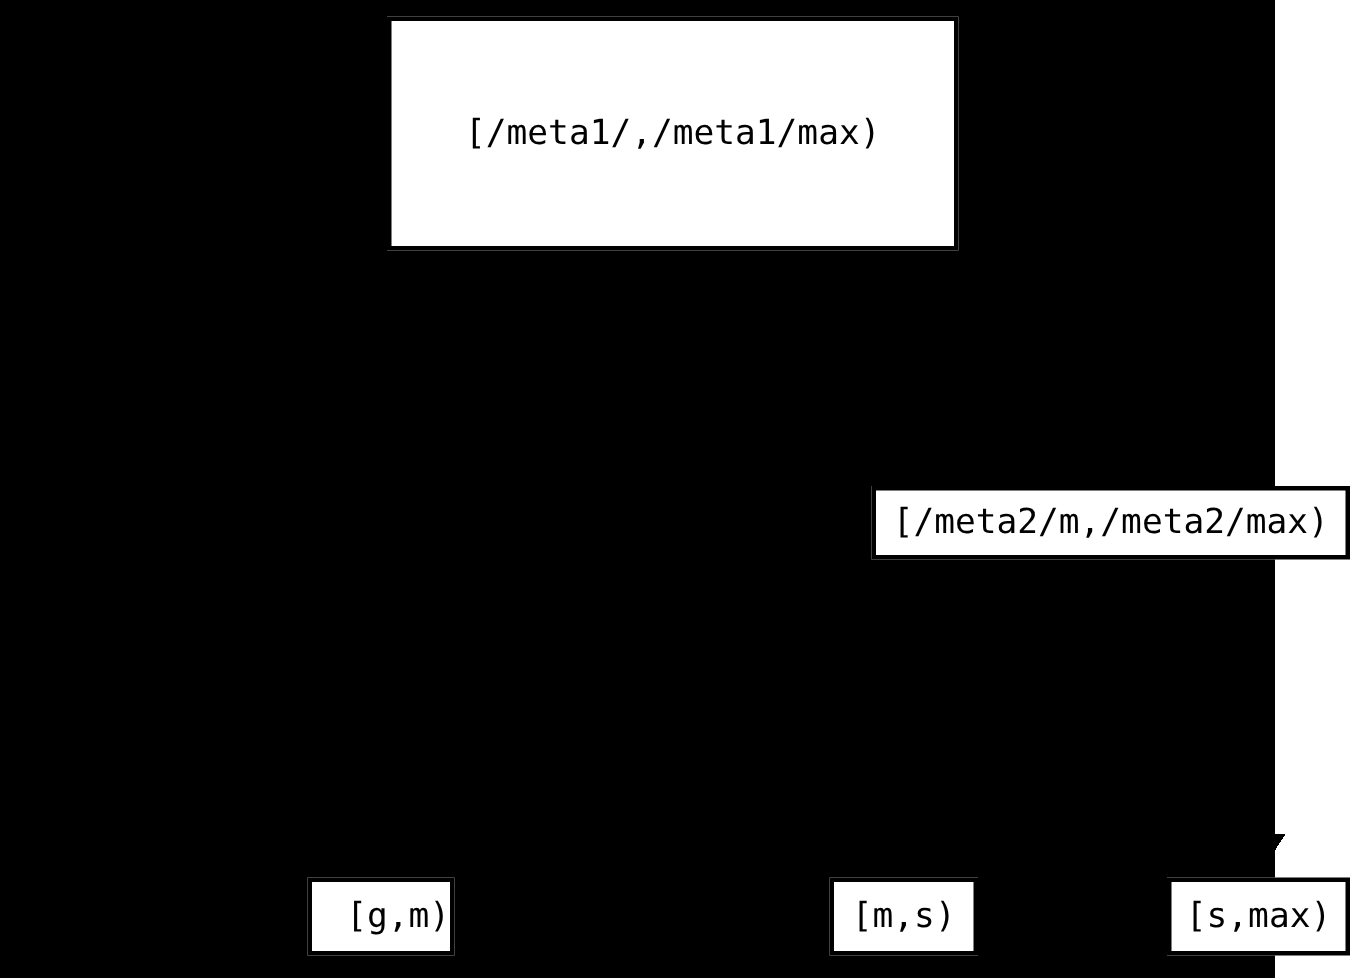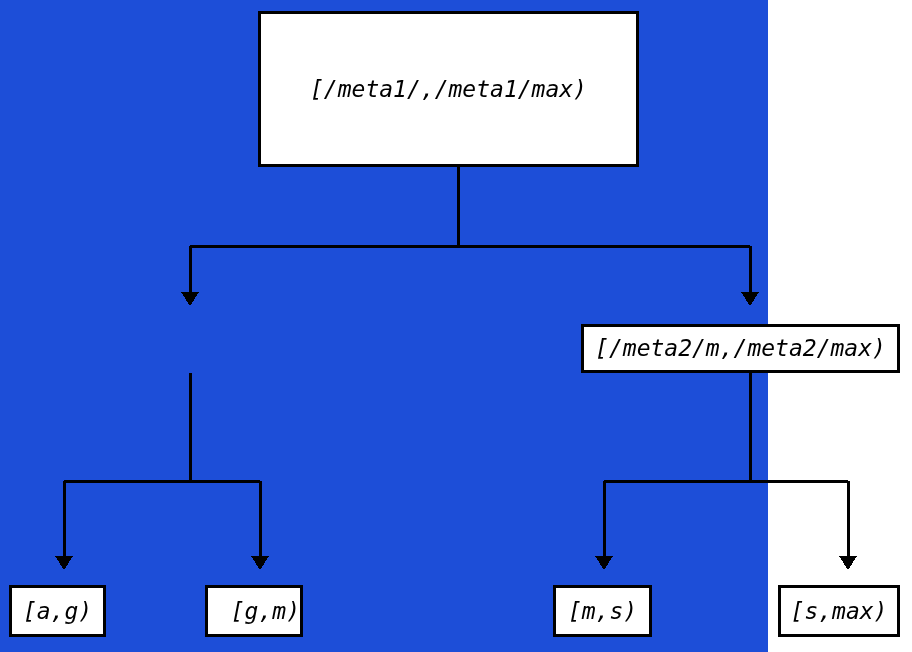--- a/index.html
+++ b/index.html
@@ -9,24 +9,23 @@
     background: #ffffff;
   }
   body {
     width: 912px;
     height: 652px;
     font-family: "DejaVu Sans Mono", "Liberation Mono", monospace;
     overflow: hidden;
   }
   #diagram-root {
     position: relative;
-    width: 768px;
+    width: 850px;
     height: 652px;
-    background: #1d4ed8;
-    font-style: italic;
+    background: #000000;
   }
   svg.edges {
     position: absolute;
     left: 0;
     top: 0;
     width: 912px;
     height: 652px;
     pointer-events: none;
   }
   .node-box {
@@ -83,23 +82,20 @@
 
   <div class="node-box" style="left:258px; top:11px; width:381px; height:156px;">
     <span class="node-label">[/meta1/,/meta1/max)</span>
   </div>
 
 
   <div class="node-box" style="left:581px; top:324px; width:319px; height:49px;justify-content:center;">
     <span class="node-label">[/meta2/m,/meta2/max)</span>
   </div>
 
-  <div class="node-box" style="left:9px; top:585px; width:97px; height:52px;">
-    <span class="node-label">[a,g)</span>
-  </div>
 
   <div class="node-box" style="left:205px; top:585px; width:98px; height:52px;justify-content:flex-end;">
     <span class="node-label">[g,m)</span>
   </div>
 
   <div class="node-box" style="left:553px; top:585px; width:99px; height:52px;">
     <span class="node-label">[m,s)</span>
   </div>
 
   <div class="node-box" style="left:778px; top:585px; width:122px; height:52px;justify-content:center;">

